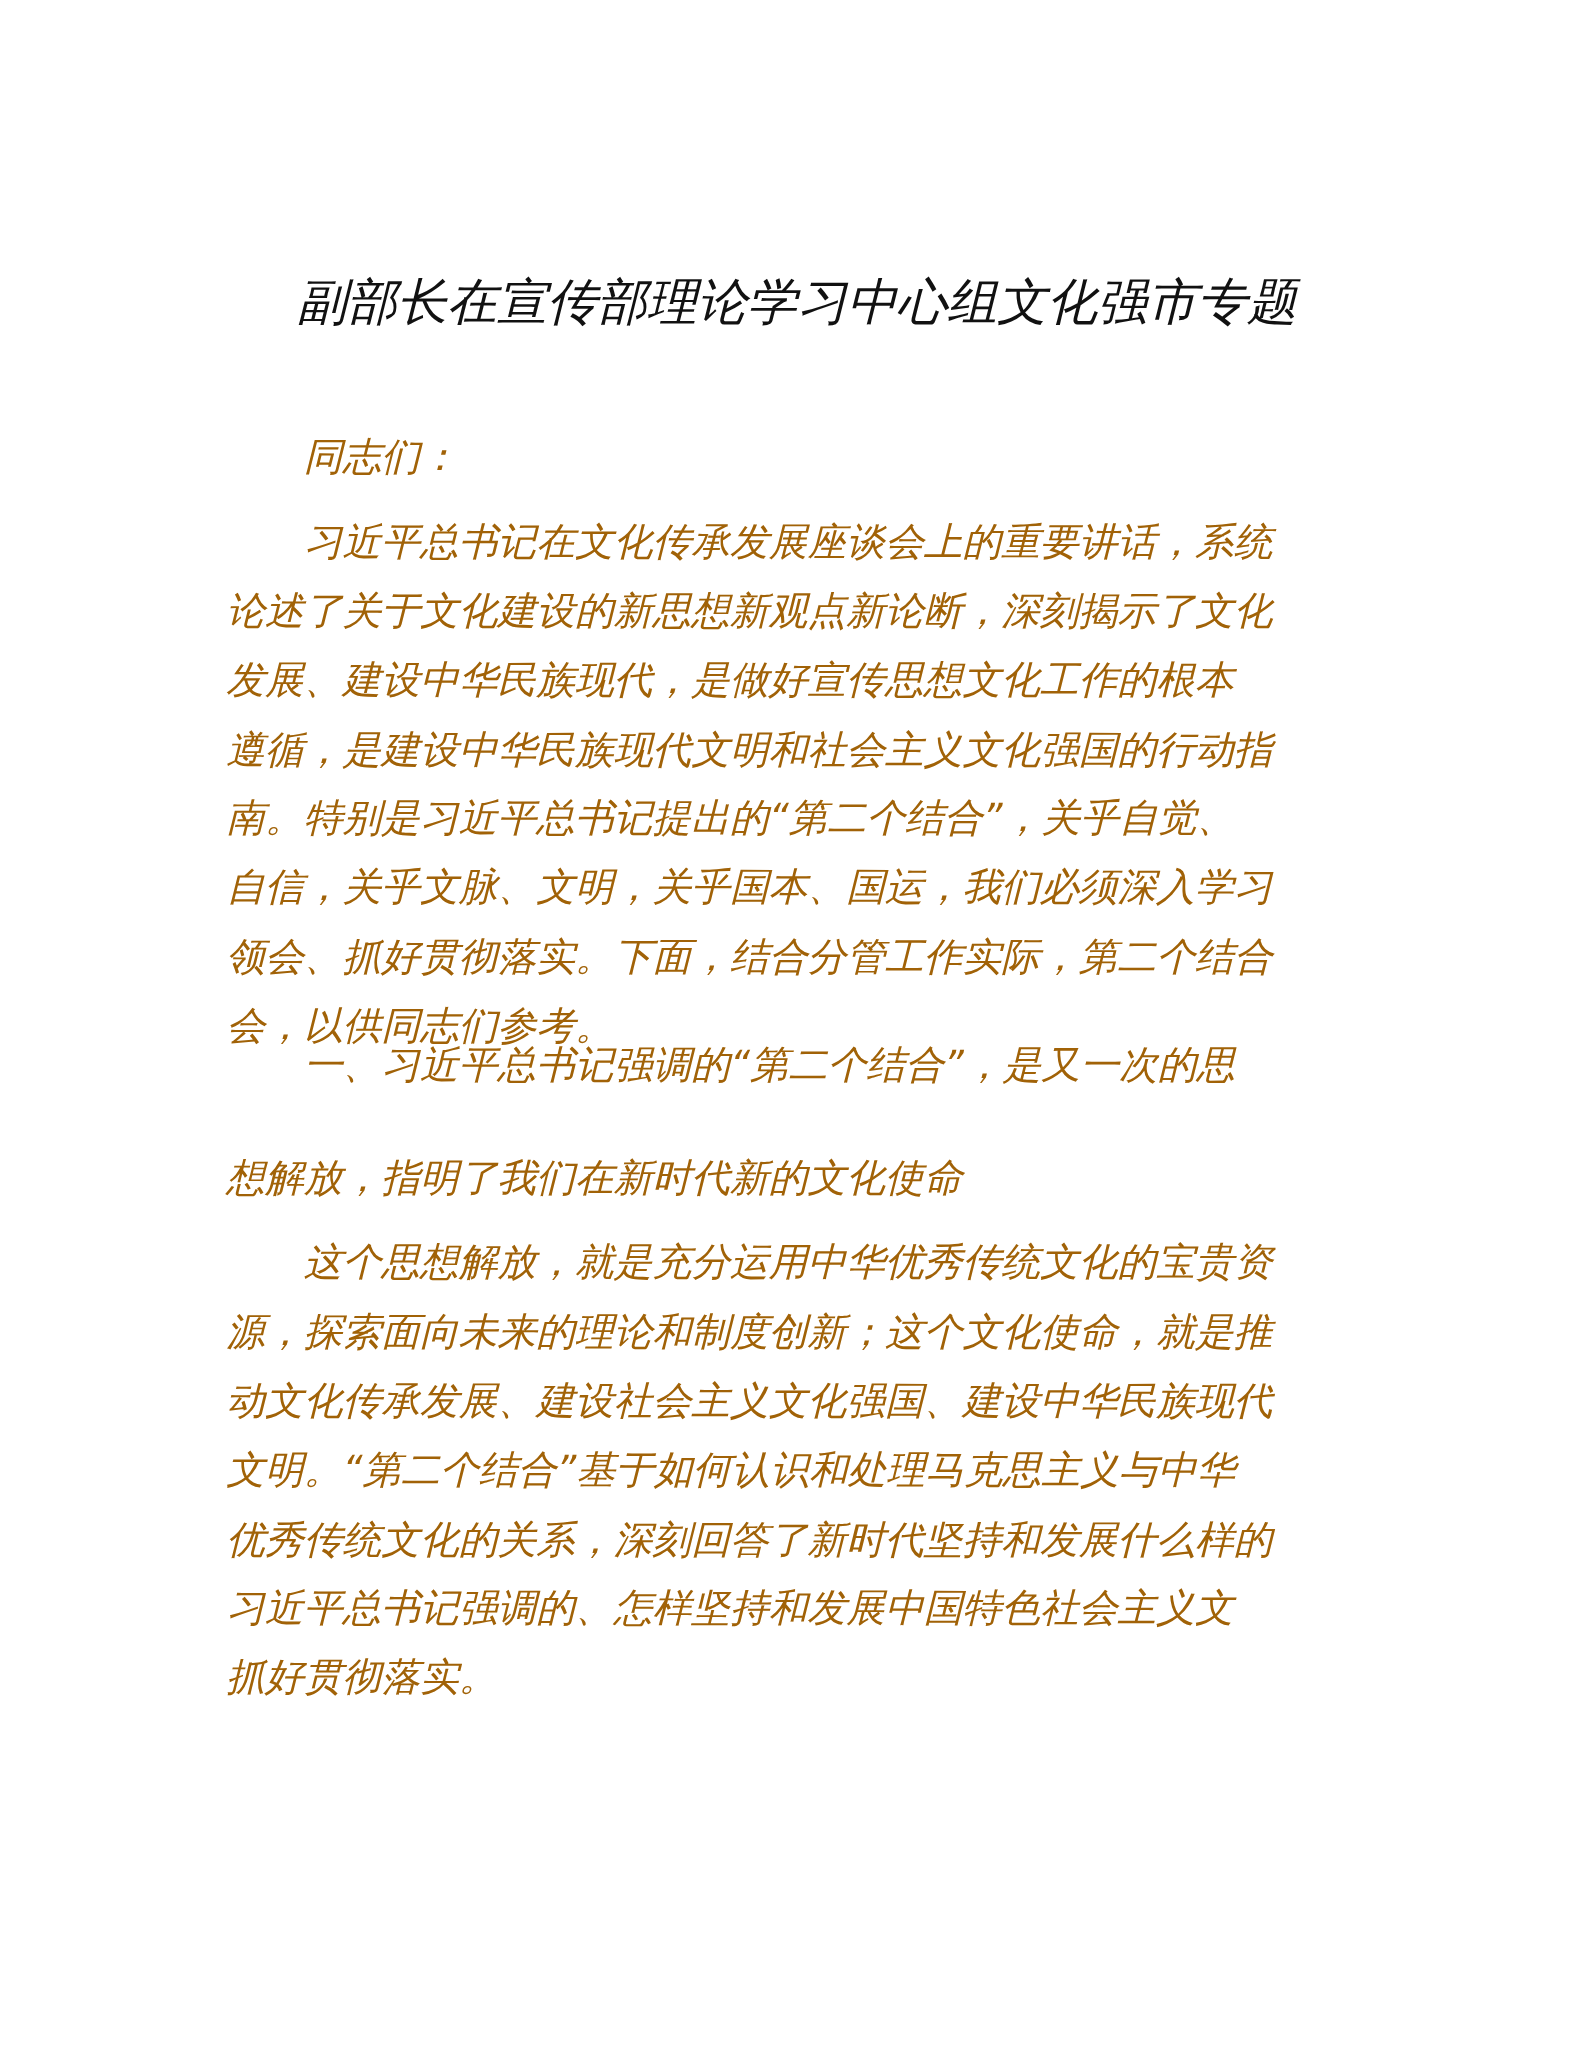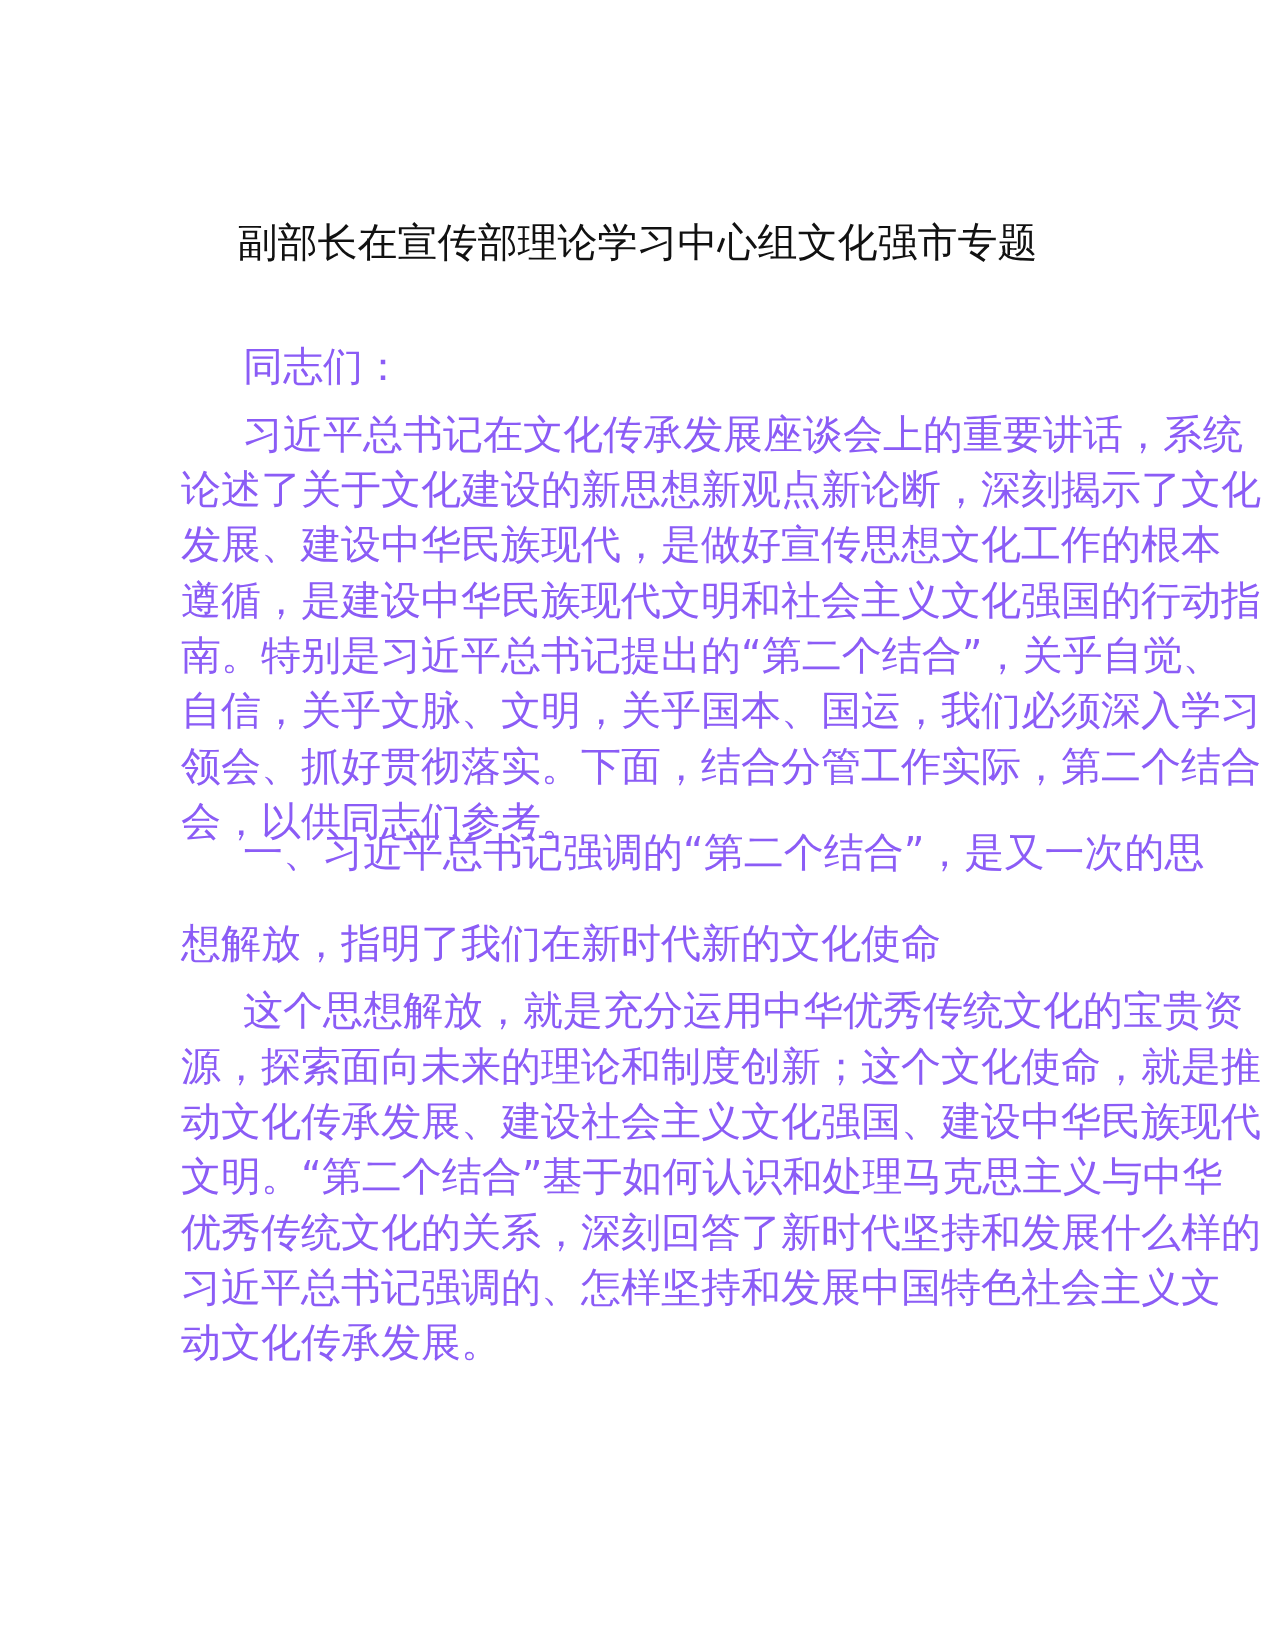--- a/index.html
+++ b/index.html
@@ -13,20 +13,21 @@
       position: relative;
       overflow: hidden;
       font-family: "DejaVu Sans", "Liberation Sans", sans-serif;
       color: #111111;
     }
     .page {
       position: absolute;
       left: 0; top: 0;
       width: 1275px; height: 1650px;
       background: #ffffff;
+      font-style: italic;
     }
     .title {
       position: absolute;
       left: 0;
       width: 1275px;
       top: 214px;
       text-align: center;
       font-size: 40px;
       line-height: 56px;
       letter-spacing: 0px;
@@ -39,24 +40,24 @@
     .body {
       position: absolute;
       left: 181px;
       top: 0;
       width: 860px;
     }
     .line {
       position: absolute;
       left: 0;
       white-space: nowrap;
-      font-size: 40px;
+      font-size: 31px;
       line-height: 40px;
       height: 40px;
-      color: #8b5cf6;
+      color: #a16207;
     }
     .indent { left: 62px; }
   </style>
 </head>
 <body>
 
 <div class="page">
 
   <div class="title">
     <span class="tline">副部长在宣传部理论学习中心组文化强市专题</span>
@@ -81,17 +82,17 @@
       <div class="line" style="top:923px">想解放，指明了我们在新时代新的文化使命</div>
     </div>
 
     <div>
       <div class="line indent" style="top:990px">这个思想解放，就是充分运用中华优秀传统文化的宝贵资</div>
       <div class="line" style="top:1046px">源，探索面向未来的理论和制度创新；这个文化使命，就是推</div>
       <div class="line" style="top:1101px">动文化传承发展、建设社会主义文化强国、建设中华民族现代</div>
       <div class="line" style="top:1156px">文明。“第二个结合”基于如何认识和处理马克思主义与中华</div>
       <div class="line" style="top:1212px">优秀传统文化的关系，深刻回答了新时代坚持和发展什么样的</div>
       <div class="line" style="top:1267px">习近平总书记强调的、怎样坚持和发展中国特色社会主义文</div>
-      <div class="line" style="top:1322px">动文化传承发展。</div>
+      <div class="line" style="top:1322px">抓好贯彻落实。</div>
     </div>
   </div>
 
 </div>
 
 </body></html>

